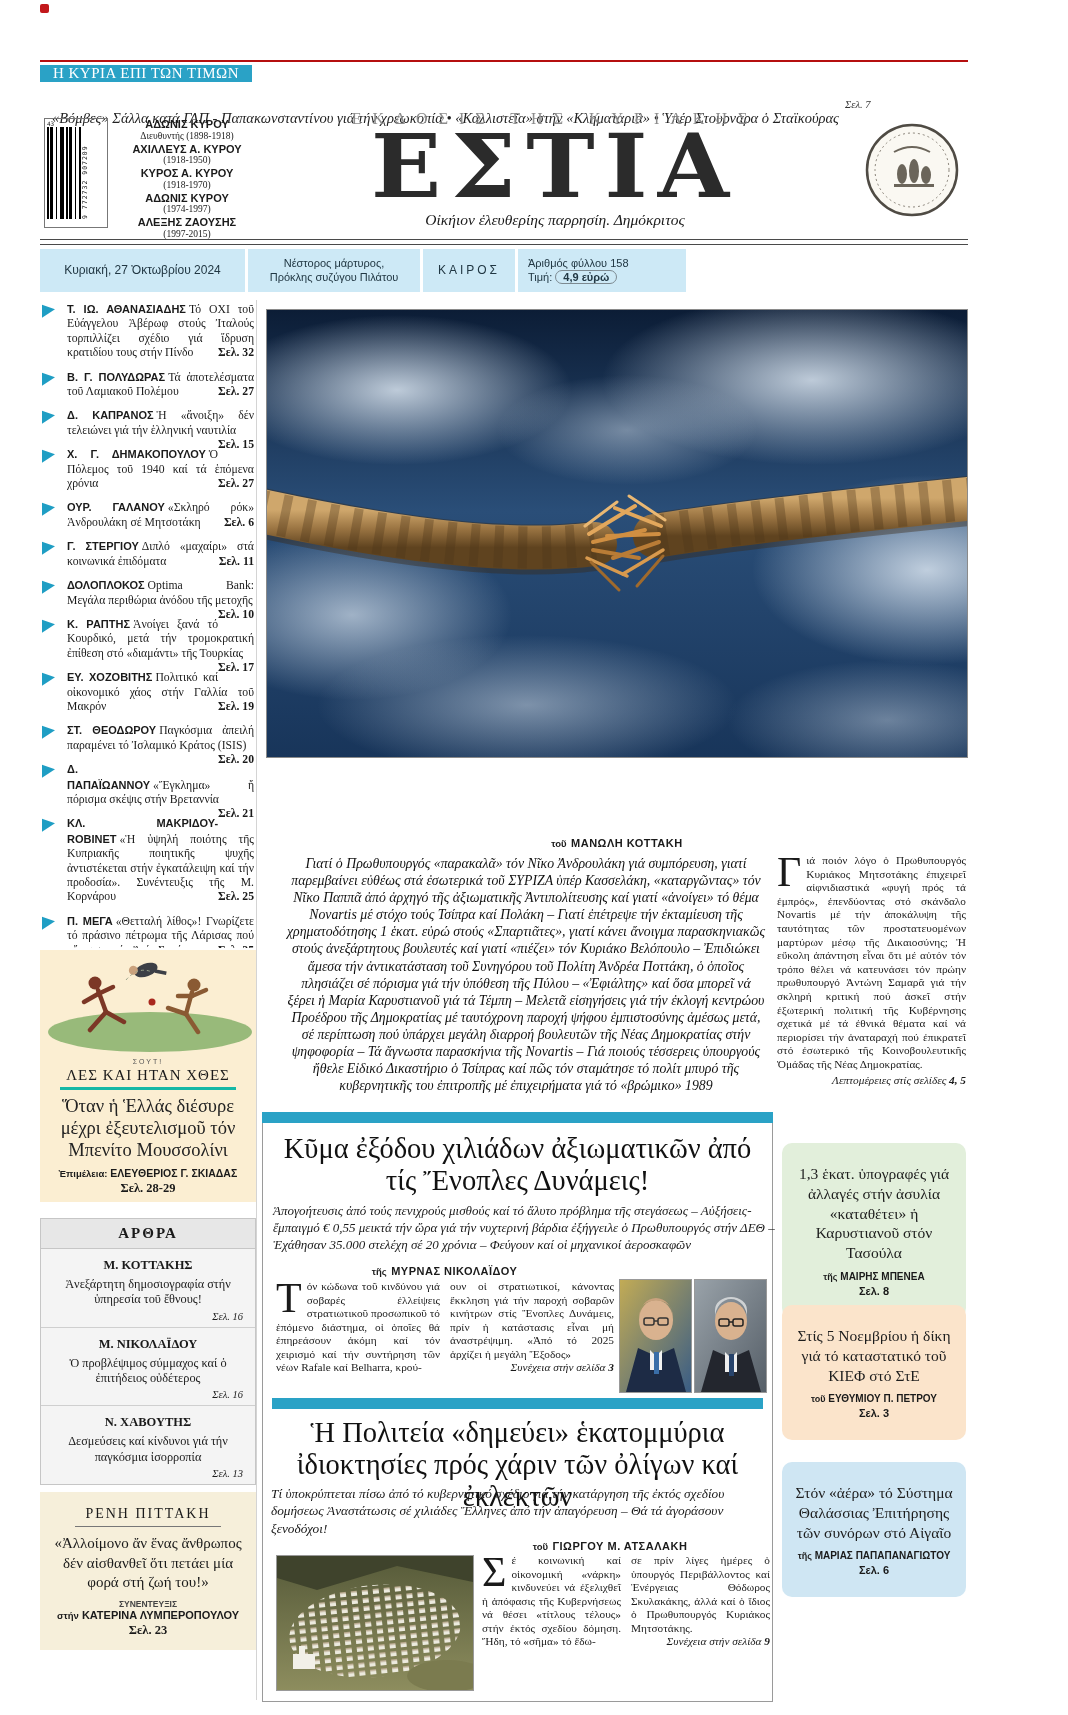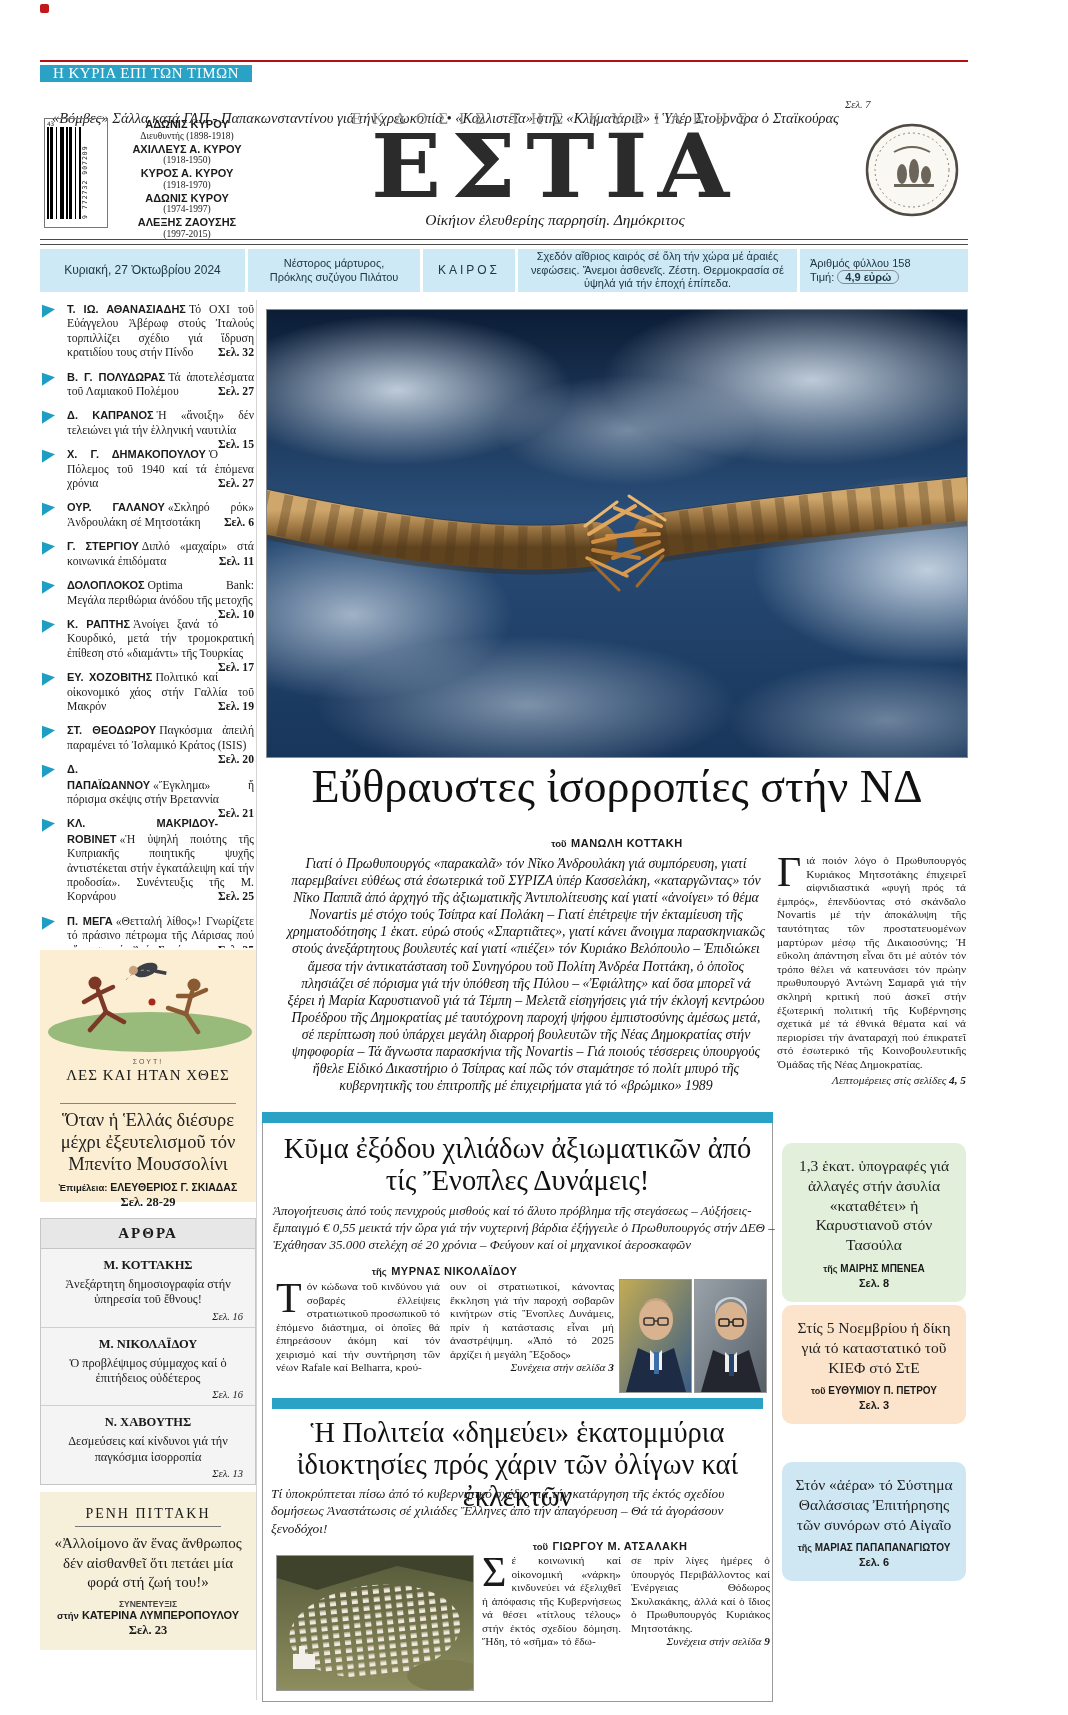--- a/index.html
+++ b/index.html
@@ -49,22 +49,22 @@
   .sidebar{left:40px;top:302px;width:214px;height:646px;overflow:hidden;}
   .sb-item{position:relative;padding-left:27px;margin-bottom:9px;font-size:11.7px;
            line-height:14.4px;text-align:justify;}
   .sb-arrow{position:absolute;left:2px;top:2px;width:0;height:0;border-left:13px solid #1f9ec4;
             border-top:6px solid transparent;border-bottom:7px solid transparent;transform:skewY(-6deg);}
   .sb-author{font-family:"Liberation Sans",sans-serif;font-weight:bold;font-size:11px;margin-right:3px;}
   .sb-page{font-weight:bold;float:right;white-space:nowrap;}
   
   .toon{left:40px;top:950px;width:216px;height:252px;background:#fbeed2;text-align:center;}
   .toon-shout{font-family:"Liberation Sans",sans-serif;font-size:7px;letter-spacing:2px;color:#555;margin-top:-2px;}
-  .toon-section{font-size:15px;letter-spacing:1px;display:inline-block;border-bottom:1px solid #14b8a6;
-                padding:0 6px 19px;margin-top:2px;}
+  .toon-section{font-size:15px;letter-spacing:1px;display:inline-block;border-bottom:3px solid #14b8a6;
+                padding:0 6px 3px;margin-top:2px;}
   .toon-title{font-size:18.5px;line-height:1.18;margin:6px 8px 0;color:#222;}
   .toon-editor{margin-top:6px;font-family:"Liberation Sans",sans-serif;font-weight:bold;font-size:10.5px;}
   .toon-editor .pfx{font-size:9.5px;}
   .toon-page{font-weight:bold;font-size:12.5px;margin-top:2px;}
   
   .arthra{left:40px;top:1218px;width:214px;background:#f4f4f4;border:1px solid #c6c6c6;}
   .ar-head{background:#e7e7e7;border-bottom:1px solid #c6c6c6;padding:6px 8px;text-align:center;
            font-weight:bold;font-size:15px;letter-spacing:2px;}
   .ar-entry{padding:9px 12px 5px;text-align:center;}
   .ar-entry + .ar-entry{border-top:1px solid #cfcfcf;}
@@ -108,21 +108,21 @@
   .a2-photos{left:620px;top:1280px;width:146px;display:flex;gap:4px;}
   .a2-photos svg{outline:1px solid #999;}
   .continue{font-style:italic;text-align:right;}
   .a3-title{left:272px;top:1417px;width:491px;}
   .a3-sub{left:263px;top:1485px;width:509px;font-size:13.3px;}
   .a3-byline{left:450px;top:1536px;width:320px;}
   .a3-photo{left:277px;top:1556px;width:196px;height:134px;outline:1px solid #999;}
   .a3-body{left:482px;top:1554px;width:288px;}
   .a3-body .a-col{width:139px;}
   
-  .rb{left:782px;width:184px;border-radius:10px;text-align:center;padding:13px 10px;box-sizing:border-box;}
+  .rb{left:782px;width:184px;border-radius:10px;text-align:center;padding:21px 10px;box-sizing:border-box;}
   .rb-text{font-size:15.5px;line-height:1.28;color:#1d1d1d;}
   .rb-by{font-family:"Liberation Sans",sans-serif;font-weight:bold;font-size:10px;margin-top:8px;}
   .rb-by .pfx{font-size:9px;}
   .rb-page{font-family:"Liberation Sans",sans-serif;font-weight:bold;font-size:11px;margin-top:3px;}
   .rb0{top:1143px;background:#e2efdb;}
   .rb1{top:1305px;background:#fbe4cb;}
   .rb2{top:1462px;background:#cfe6f3;}
 </style>
 </head>
 <body>
@@ -187,21 +187,20 @@
 
   <div class="abs dbl-rule"></div>
 
   <div class="abs datebar">
     <div class="db-cell db-date">Κυριακή, 27 Ὀκτωβρίου 2024</div>
     <div class="db-cell db-saints">
       <span>Νέστορος μάρτυρος,</span>
       <span>Πρόκλης συζύγου Πιλάτου</span>
     </div>
     <div class="db-cell db-kairos">ΚΑΙΡΟΣ</div>
-    <div class="db-cell db-weather">Σχεδόν αἴθριος καιρός σέ ὅλη τήν χώρα μέ ἀραιές νεφώσεις. Ἄνεμοι ἀσθενεῖς. Ζέστη. Θερμοκρασία σέ ὑψηλά γιά τήν ἐποχή ἐπίπεδα.</div>
     <div class="db-cell db-issue">
       <span>Ἀριθμός φύλλου 158</span>
       <span><span>Τιμή:</span><span class="price-pill">4,9 εὐρώ</span></span>
     </div>
   </div>
 
   <div class="abs v-sep"></div>
 
   <div class="abs sidebar">
     <div class="sb-item"><span class="sb-arrow"></span><span class="sb-author">Τ. ΙΩ. ΑΘΑΝΑΣΙΑΔΗΣ</span><span>Τό ΟΧΙ τοῦ Εὐάγγελου Ἀβέρωφ στούς Ἰταλούς τορπιλλίζει σχέδιο γιά ἵδρυση κρατιδίου τους στήν Πίνδο</span><span class="sb-page">Σελ. 32</span></div>
@@ -329,21 +328,20 @@
         <line x1="394" y1="216" x2="348" y2="198" stroke="#e2a75c" stroke-width="4"></line>
         <line x1="392" y1="224" x2="340" y2="226" stroke="#d08f42" stroke-width="4"></line>
         <line x1="392" y1="232" x2="346" y2="248" stroke="#b97c36" stroke-width="4"></line>
         <line x1="396" y1="240" x2="356" y2="264" stroke="#d89a4e" stroke-width="3.5"></line>
         <line x1="398" y1="210" x2="362" y2="186" stroke="#eab873" stroke-width="3"></line>
         <line x1="396" y1="246" x2="370" y2="276" stroke="#a06a2c" stroke-width="3"></line>
       </g>
     </svg>
   </div>
 
-  <div class="abs lead-headline">Εὔθραυστες ἰσορροπίες στήν ΝΔ</div>
   <div class="abs byline lead-byline">
     <span class="pfx">τοῦ</span>
     <span class="nm">ΜΑΝΩΛΗ ΚΟΤΤΑΚΗ</span>
   </div>
   <div class="abs lead-intro">Γιατί ὁ Πρωθυπουργός «παρακαλᾶ» τόν Νῖκο Ἀνδρουλάκη γιά συμπόρευση, γιατί παρεμβαίνει εὐθέως στά ἐσωτερικά τοῦ ΣΥΡΙΖΑ ὑπέρ Κασσελάκη, «καταργῶντας» τόν Νῖκο Παππᾶ ἀπό ἀρχηγό τῆς ἀξιωματικῆς Ἀντιπολίτευσης καί γιατί «ἀνοίγει» τό θέμα Novartis μέ στόχο τούς Τσίπρα καί Πολάκη – Γιατί ἐπέτρεψε τήν ἐκταμίευση τῆς χρηματοδότησης 1 ἑκατ. εὐρώ στούς «Σπαρτιᾶτες», γιατί κάνει ἄνοιγμα παρασκηνιακῶς στούς ἀνεξάρτητους βουλευτές καί γιατί «πιέζει» τόν Κυριάκο Βελόπουλο – Ἐπιδιώκει ἄμεσα τήν ἀντικατάσταση τοῦ Συνηγόρου τοῦ Πολίτη Ἀνδρέα Ποττάκη, ὁ ὁποῖος πλησιάζει σέ πόρισμα γιά τήν ὑπόθεση τῆς Πύλου – «Ἐφιάλτης» καί ὅσα μπορεῖ νά ξέρει ἡ Μαρία Καρυστιανοῦ γιά τά Τέμπη – Μελετᾶ εἰσηγήσεις γιά τήν ἐκλογή κεντρώου Προέδρου τῆς Δημοκρατίας μέ ταυτόχρονη παροχή ψήφου ἐμπιστοσύνης ἀμέσως μετά, σέ περίπτωση πού ὑπάρχει μεγάλη διαρροή βουλευτῶν τῆς Νέας Δημοκρατίας στήν ψηφοφορία – Τά ἄγνωστα παρασκήνια τῆς Novartis – Γιά ποιούς τέσσερεις ὑπουργούς ἤθελε Εἰδικό Δικαστήριο ὁ Τσίπρας καί πῶς τόν σταμάτησε τό πολίτ μπυρό τῆς κυβερνητικῆς του ἐπιτροπῆς μέ ἐπιχειρήματα γιά τό «βρώμικο» 1989</div>
   <div class="abs lead-col">
     <span class="dropcap">Γ</span><span>ιά ποιόν λόγο ὁ Πρωθυπουργός Κυριάκος Μητσοτάκης ἐπιχειρεῖ αἰφνιδιαστικά «φυγή πρός τά ἐμπρός», ἐπενδύοντας στό σκάνδαλο Novartis μέ τήν ἀποκάλυψη τῆς ταυτότητας τῶν προστατευομένων μαρτύρων μέσῳ τῆς Δικαιοσύνης; Ἡ εὔκολη ἀπάντηση εἶναι ὅτι μέ αὐτόν τόν τρόπο θέλει νά κατευνάσει τόν πρώην πρωθυπουργό Ἀντώνη Σαμαρᾶ γιά τήν σκληρή κριτική πού ἀσκεῖ στήν ἐξωτερική πολιτική τῆς Κυβέρνησης σχετικά μέ τά ἐθνικά θέματα καί νά περιορίσει τήν ἀναταραχή πού ἐπικρατεῖ στό ἐσωτερικό τῆς Κοινοβουλευτικῆς Ὁμάδας τῆς Νέας Δημοκρατίας.</span>
     <div class="lead-more">
       <span>Λεπτομέρειες στίς σελίδες</span>
       <span class="bold">4, 5</span>

